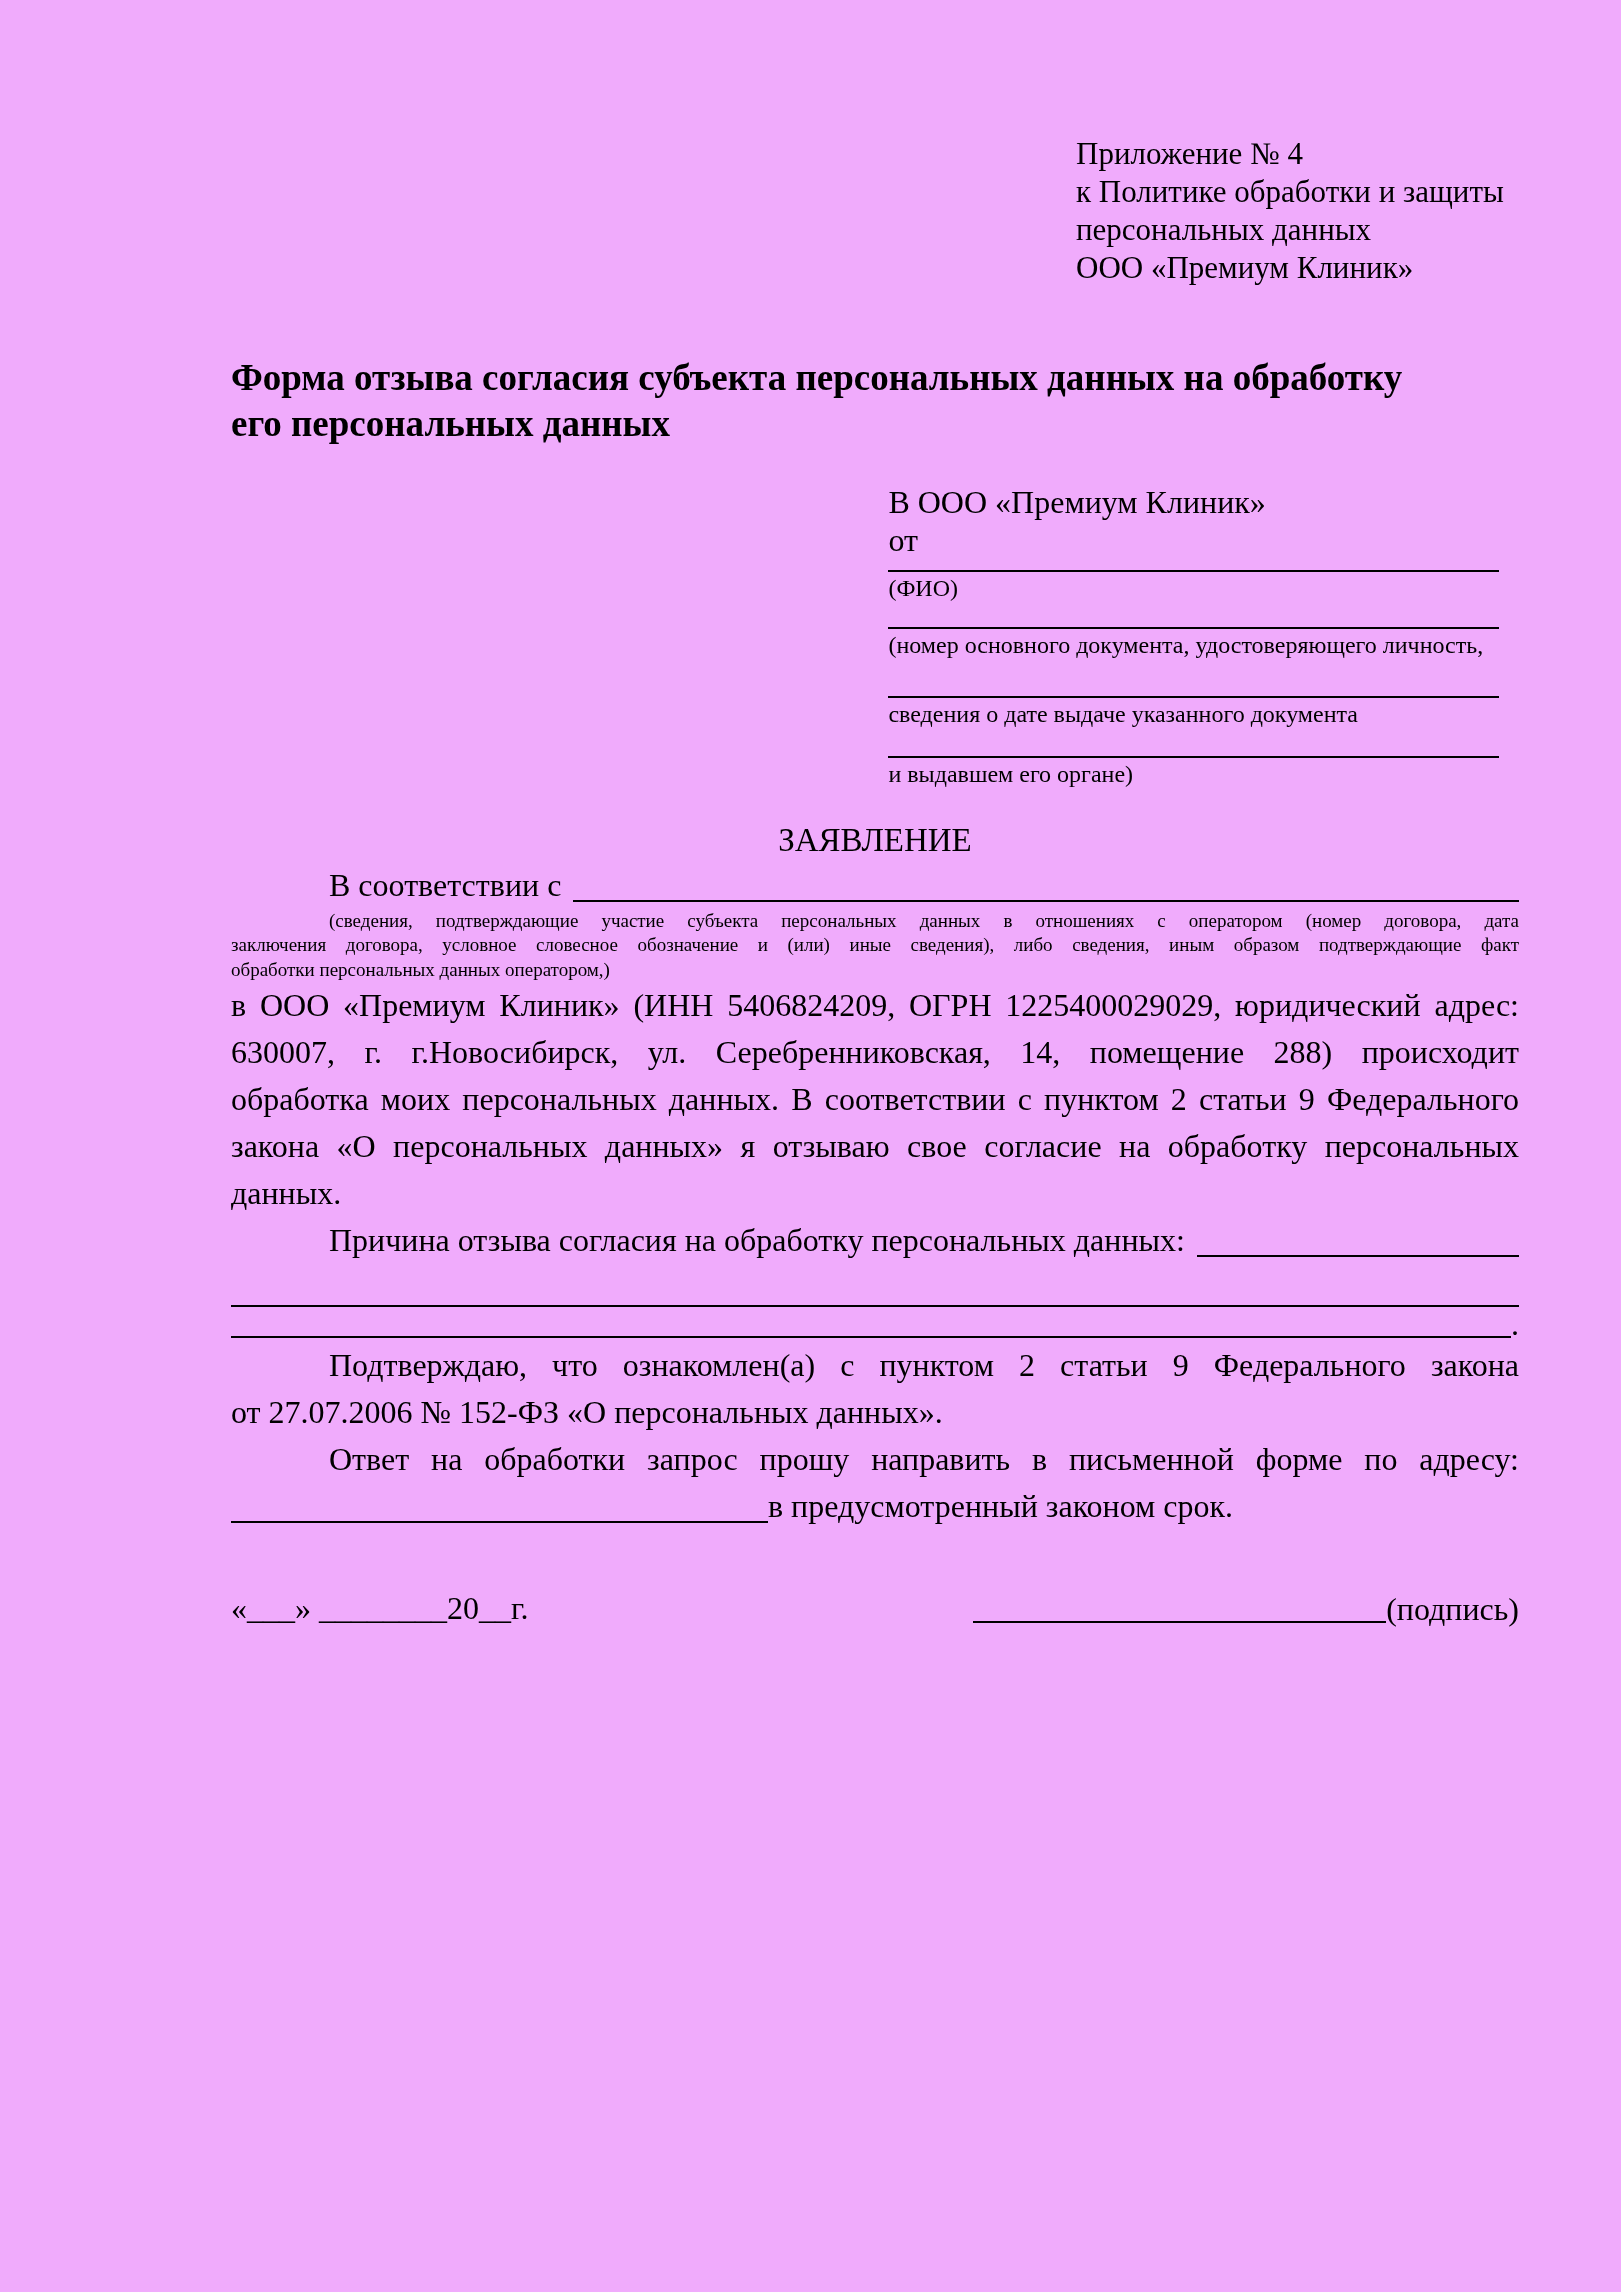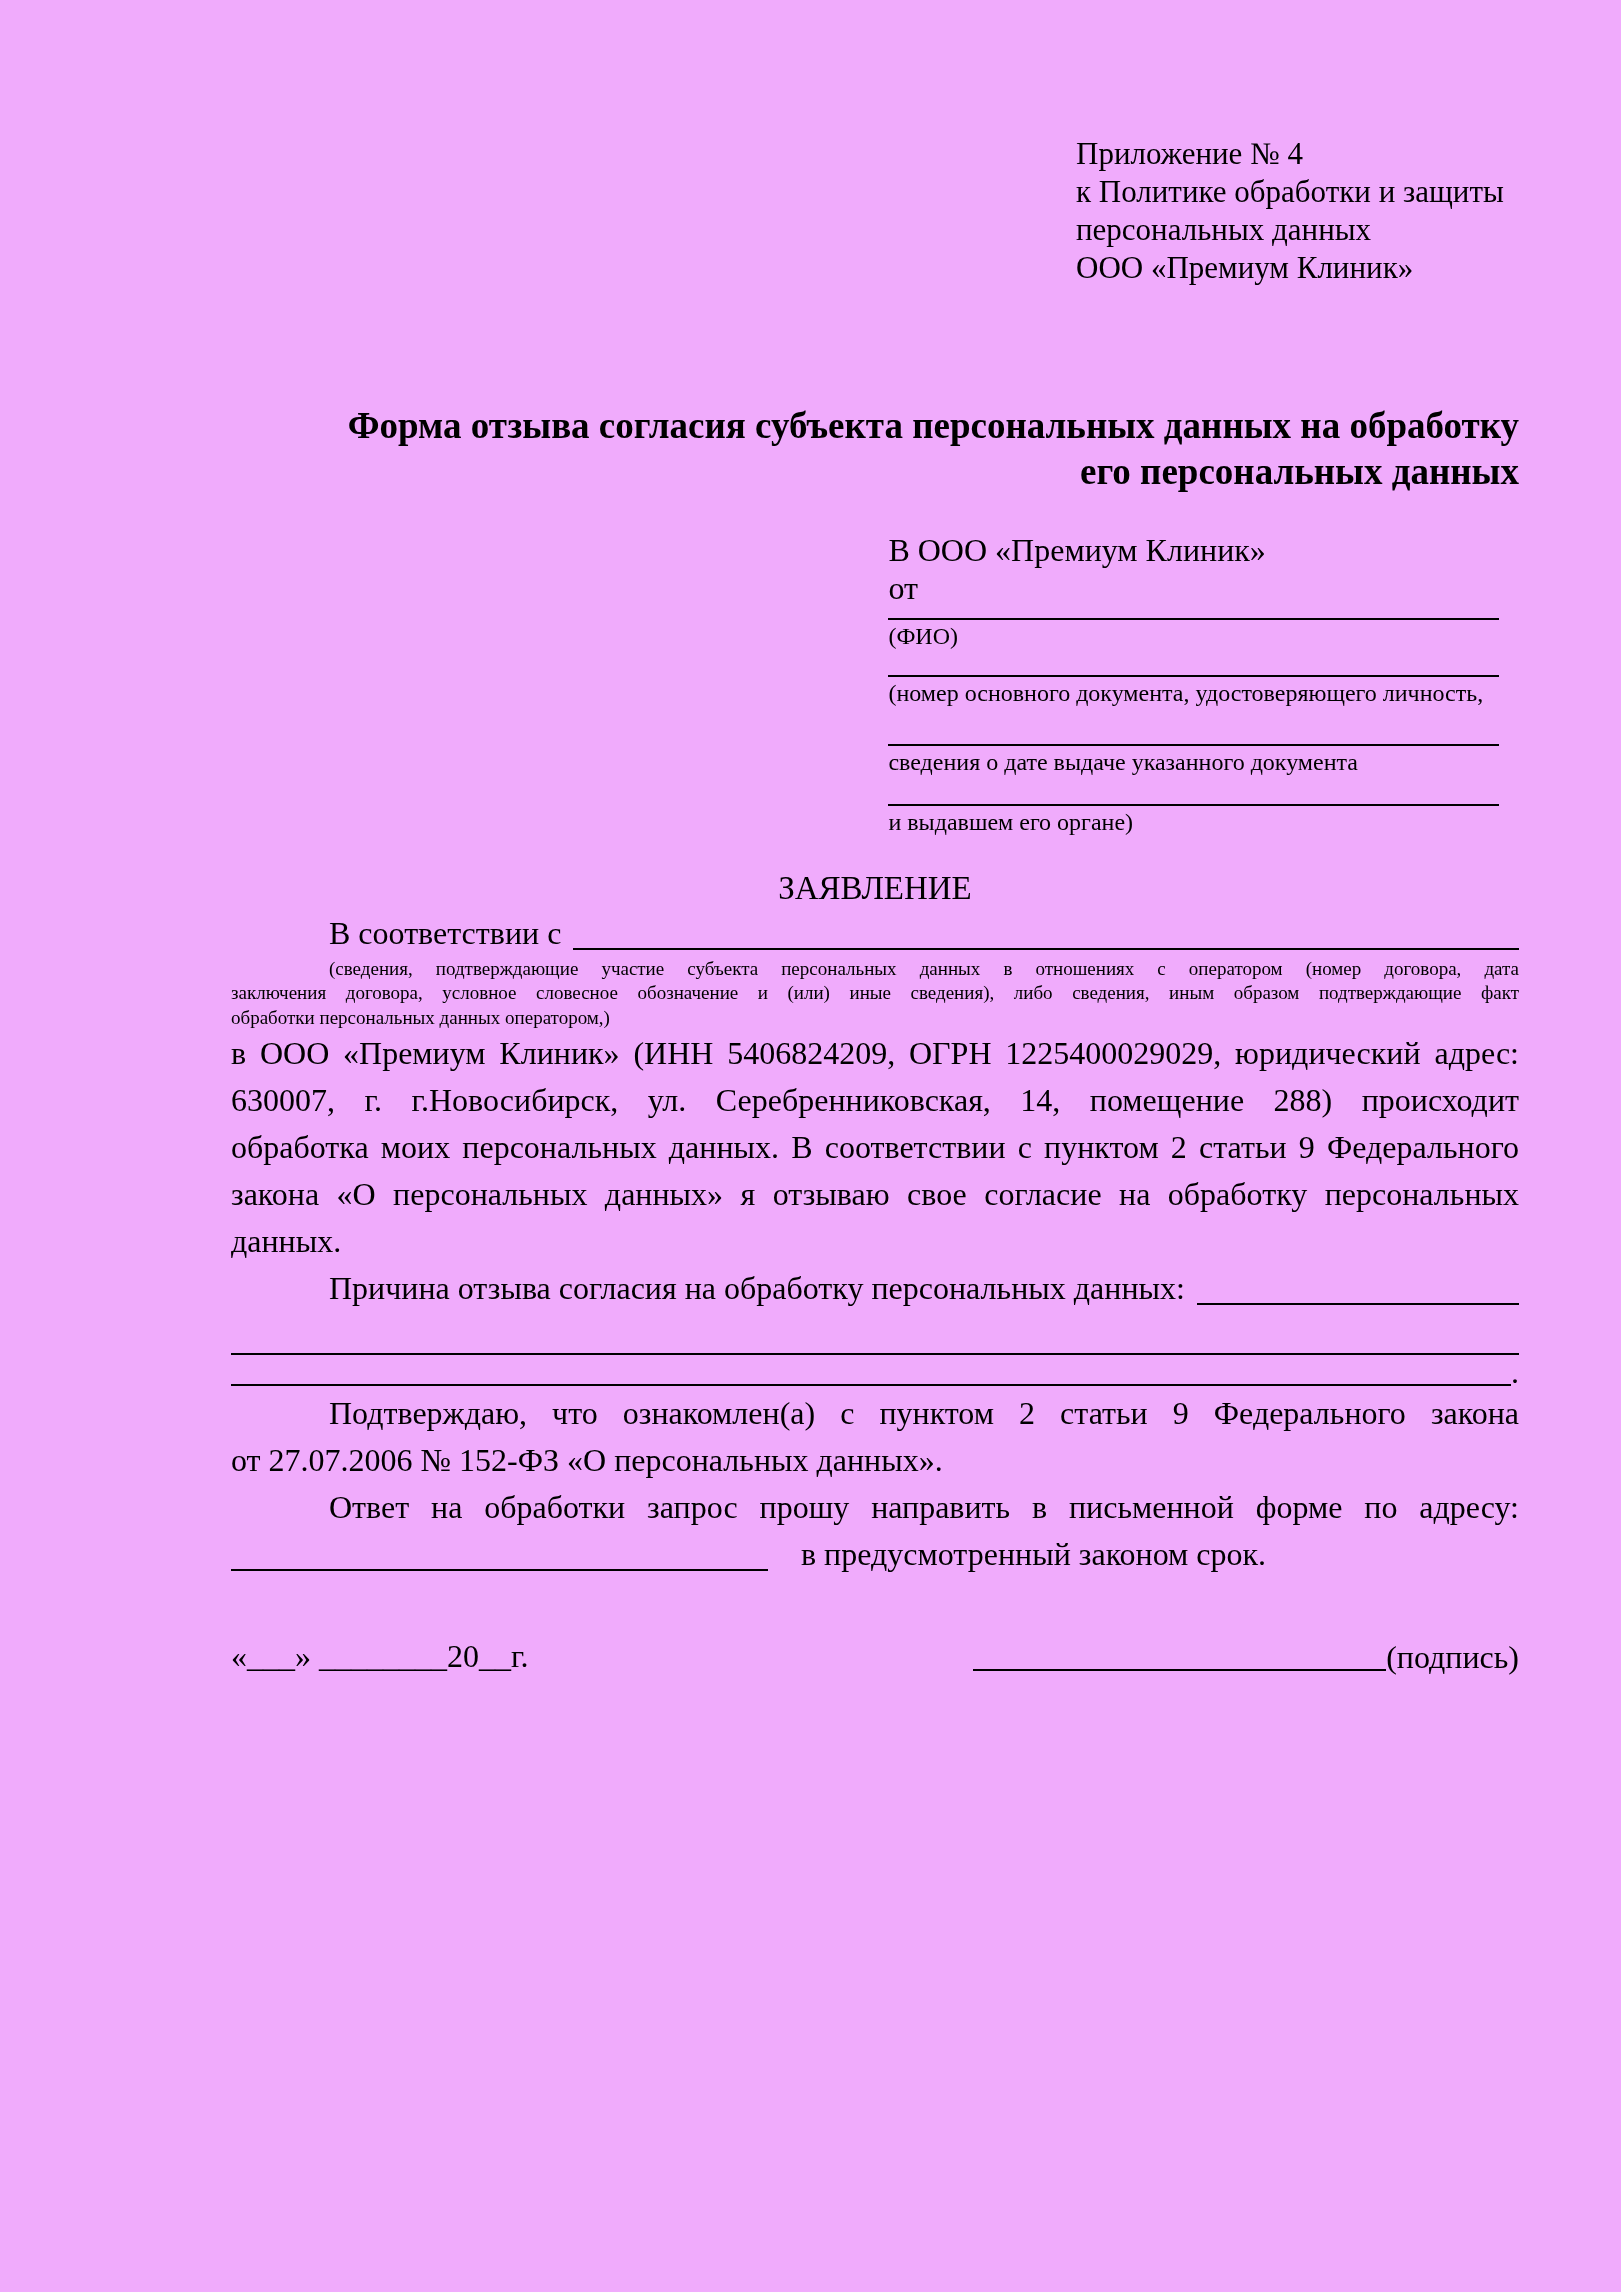--- a/index.html
+++ b/index.html
@@ -19,22 +19,22 @@
   
   .header-block {
     width: 443px;
     margin-left: auto;
     font-size: 31px;
     line-height: 38px;
   }
 
   
   .doc-title {
-    margin-top: 116px;
-    text-align: right;
+    margin-top: 68px;
+    text-align: left;
     font-weight: bold;
     font-size: 37px;
     line-height: 46px;
   }
 
   
   .addressee {
     width: 611px;
     margin: 35px 19.6px 0 auto;
   }
@@ -81,21 +81,21 @@
     margin-top: 5.9px;
     height: 35px;
     border-bottom: 2.9px solid #000;
   }
   .blank-row2 { display: flex; line-height: 35px; }
   .blank-row2 .fill-line { margin-bottom: 3.9px; }
   .period { flex: none; }
 
   .indent1 { text-indent: 98px; }
 
-  .reply-line2 { display: flex; line-height: 47px; gap: 33px; }
+  .reply-line2 { display: flex; line-height: 47px; }
   .addr-blank {
     flex: none;
     width: 537px;
     border-bottom: 2.9px solid #000;
     align-self: flex-end;
     margin-bottom: 6.9px;
   }
 
   .footer-row {
     display: flex;

